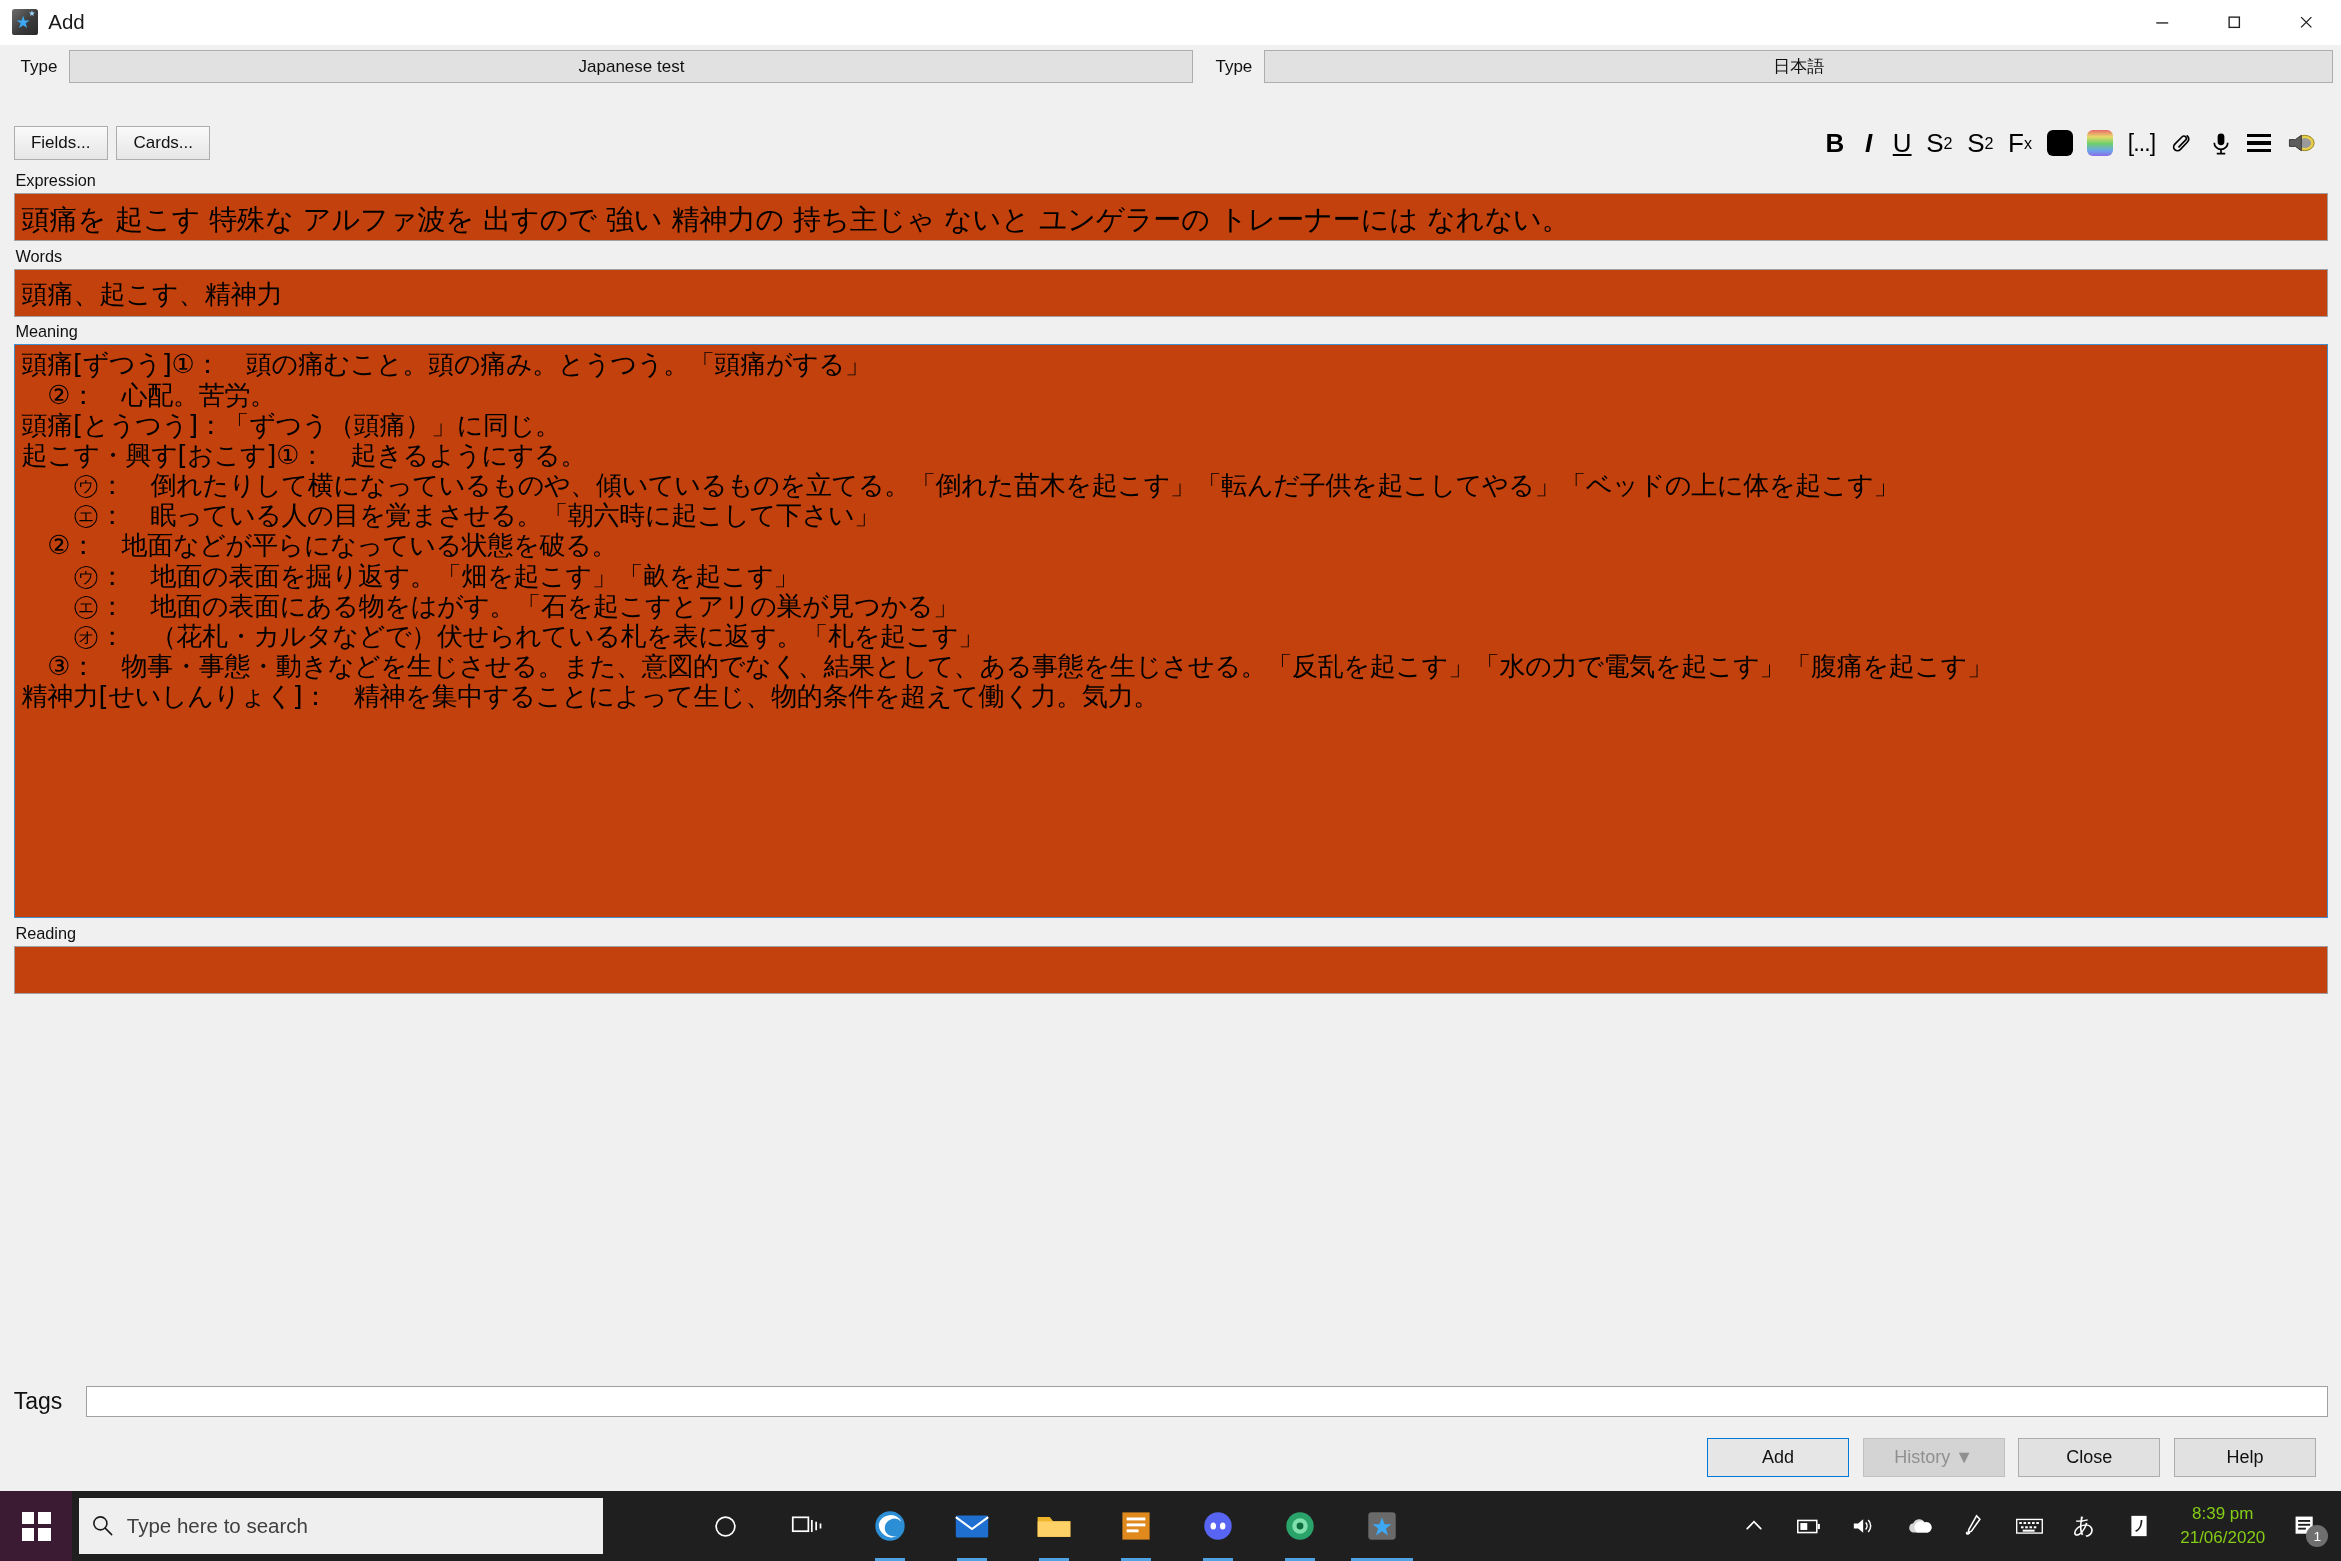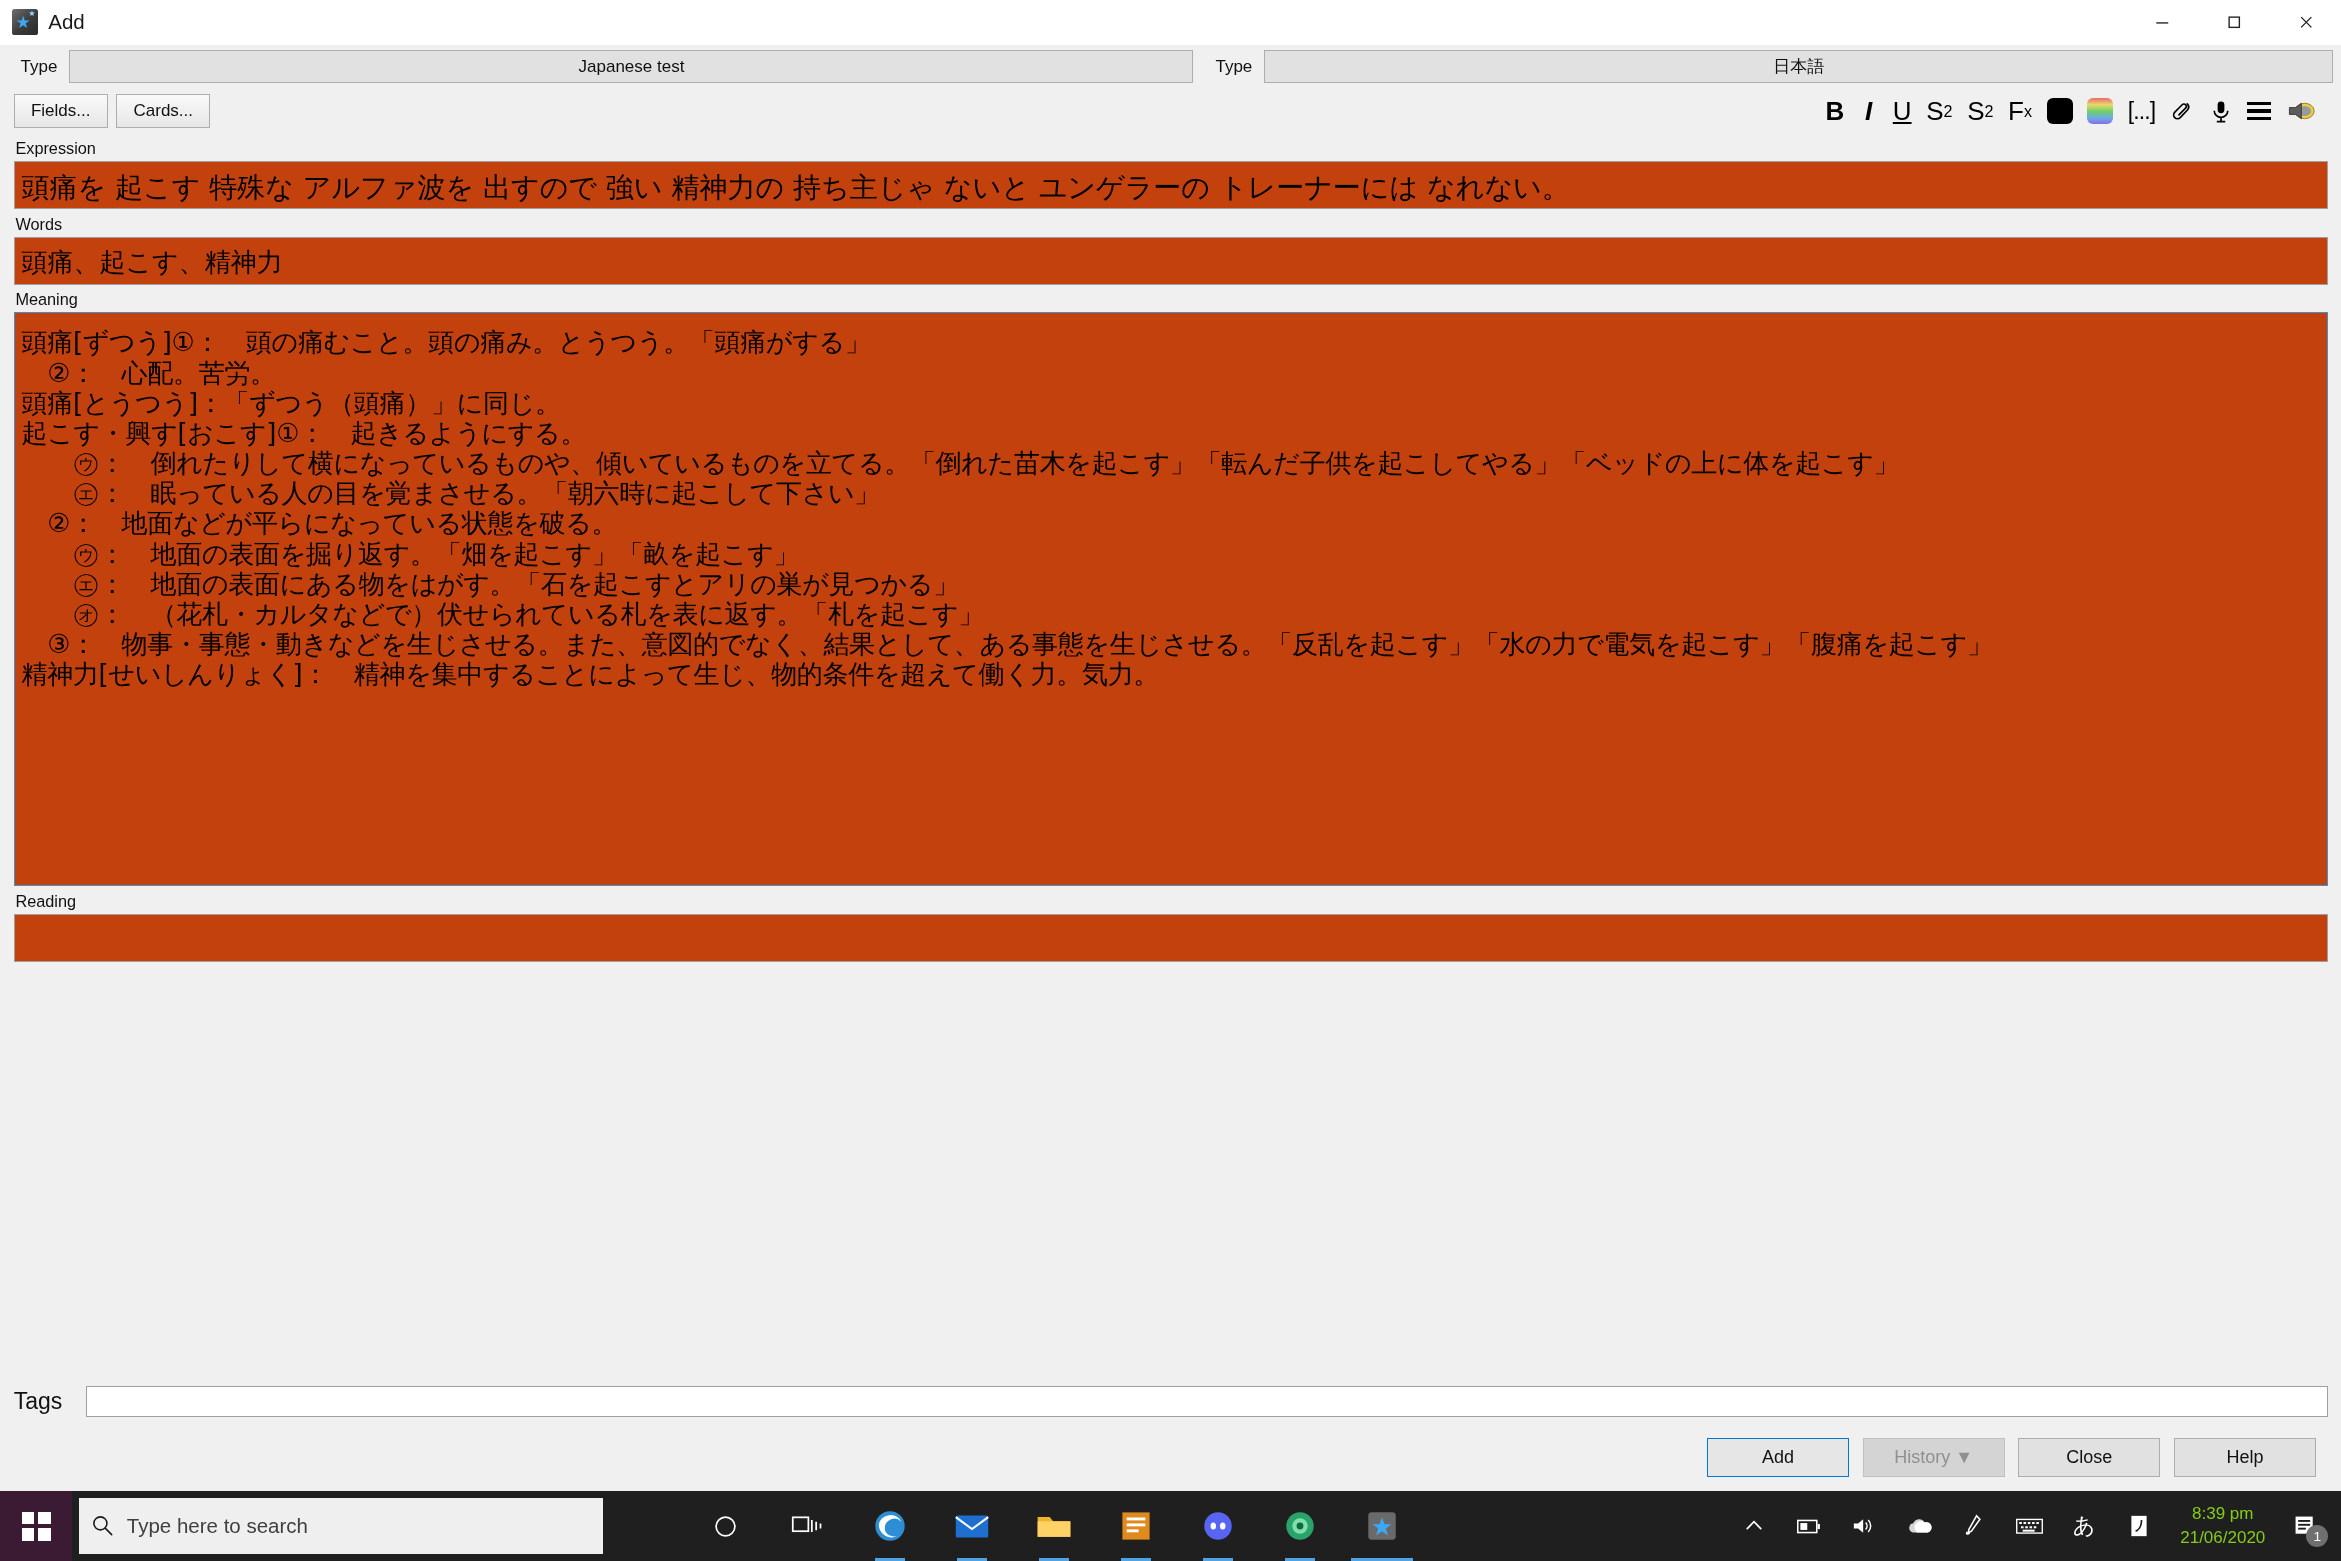--- a/index.html
+++ b/index.html
@@ -95,20 +95,21 @@
   .chooser.type { flex: 1 1 auto; }
   .chooser.deck { flex: 1 1 auto; }
 
   
   .editor-toolbar {
     display: flex;
     align-items: center;
     height: 46px;
     flex: 0 0 46px;
     padding: 0 13.7px 0 13.7px;
+    margin-top: 32px;
   }
   .btn-small {
     height: 34px;
     min-width: 94px;
     margin-right: 8.6px;
     background: linear-gradient(#fafafa,#e6e6e6);
     border: 0.9px solid #adadad;
     font-size: 17px;
     color: #111;
     cursor: pointer;
@@ -188,21 +189,21 @@
     white-space: nowrap;
   }
   .field-meaning {
     height: 574px;
     font-size: 26px;
     line-height: 1.16;
     font-family: "DejaVu Sans", sans-serif;
     white-space: pre-wrap;
     word-break: break-all;
     letter-spacing: -0.3px;
-    padding-top: 14px;
+    padding-top: 4px;
   }
   .field-reading {
     height: 48px;
     font-size: 26px;
     line-height: 43px;
     font-family: "DejaVu Sans", sans-serif;
   }
   .fields-filler { height: 282px; }
 
   

